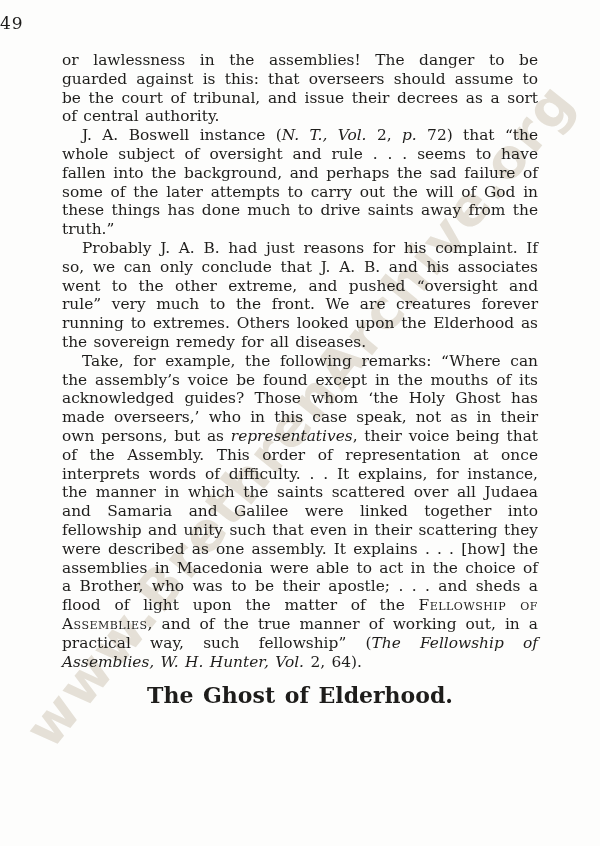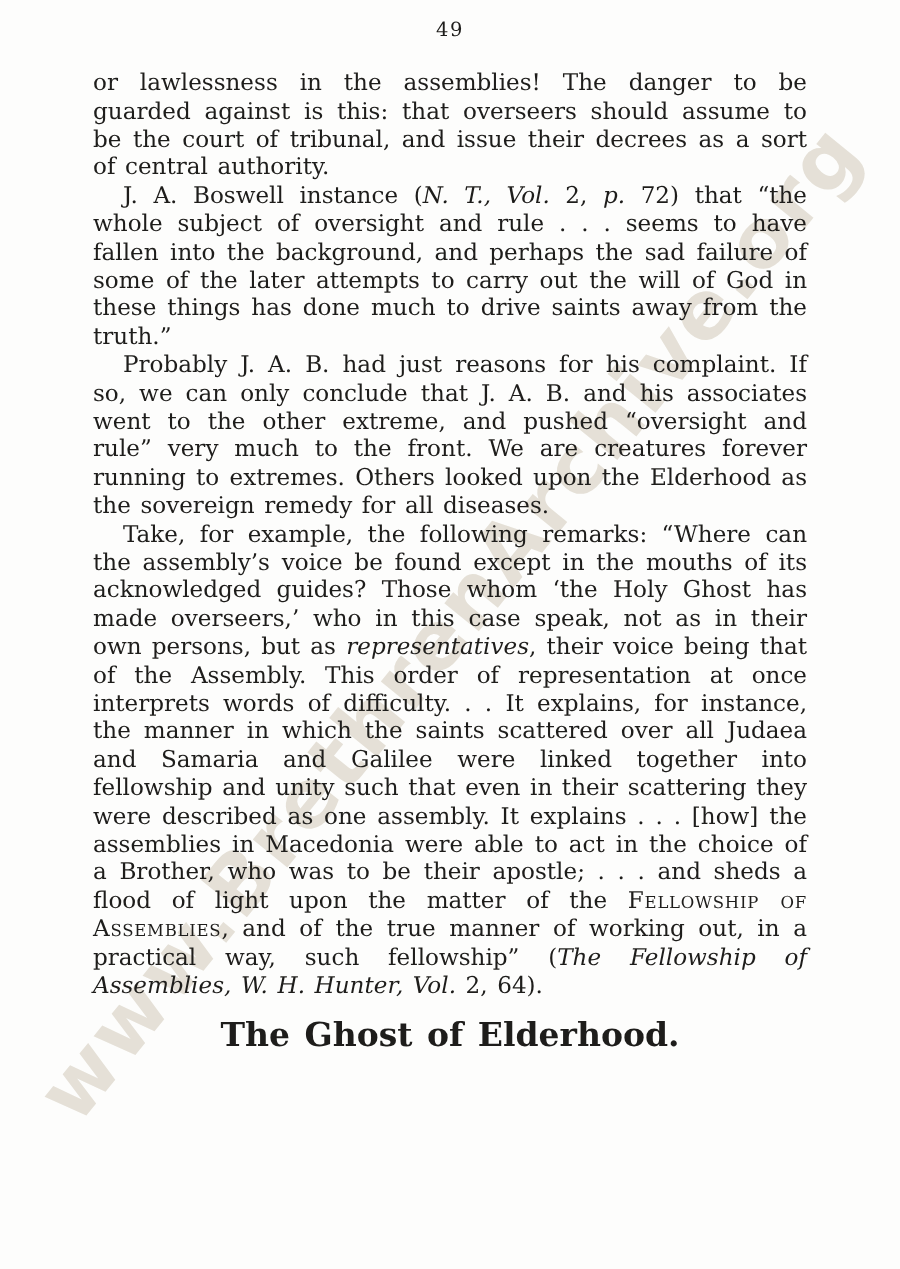--- a/index.html
+++ b/index.html
@@ -29,23 +29,23 @@
     color: #ddd7cb;
     opacity: 0.75;
     z-index: 1;
     pointer-events: none;
   }
   .content {
     position: relative;
     z-index: 2;
   }
   .page-number {
-    text-align: center;
+    text-align: left;
     padding-top: 13px;
-    font-size: 13px;
+    font-size: 17px;
     letter-spacing: 1px;
   }
   .text-block {
     margin: 18px 62px 0 62px;
   }
   p.body-par {
     margin: 0;
     font-size: 15.4px;
     line-height: 18.8px;
     text-align: justify;

